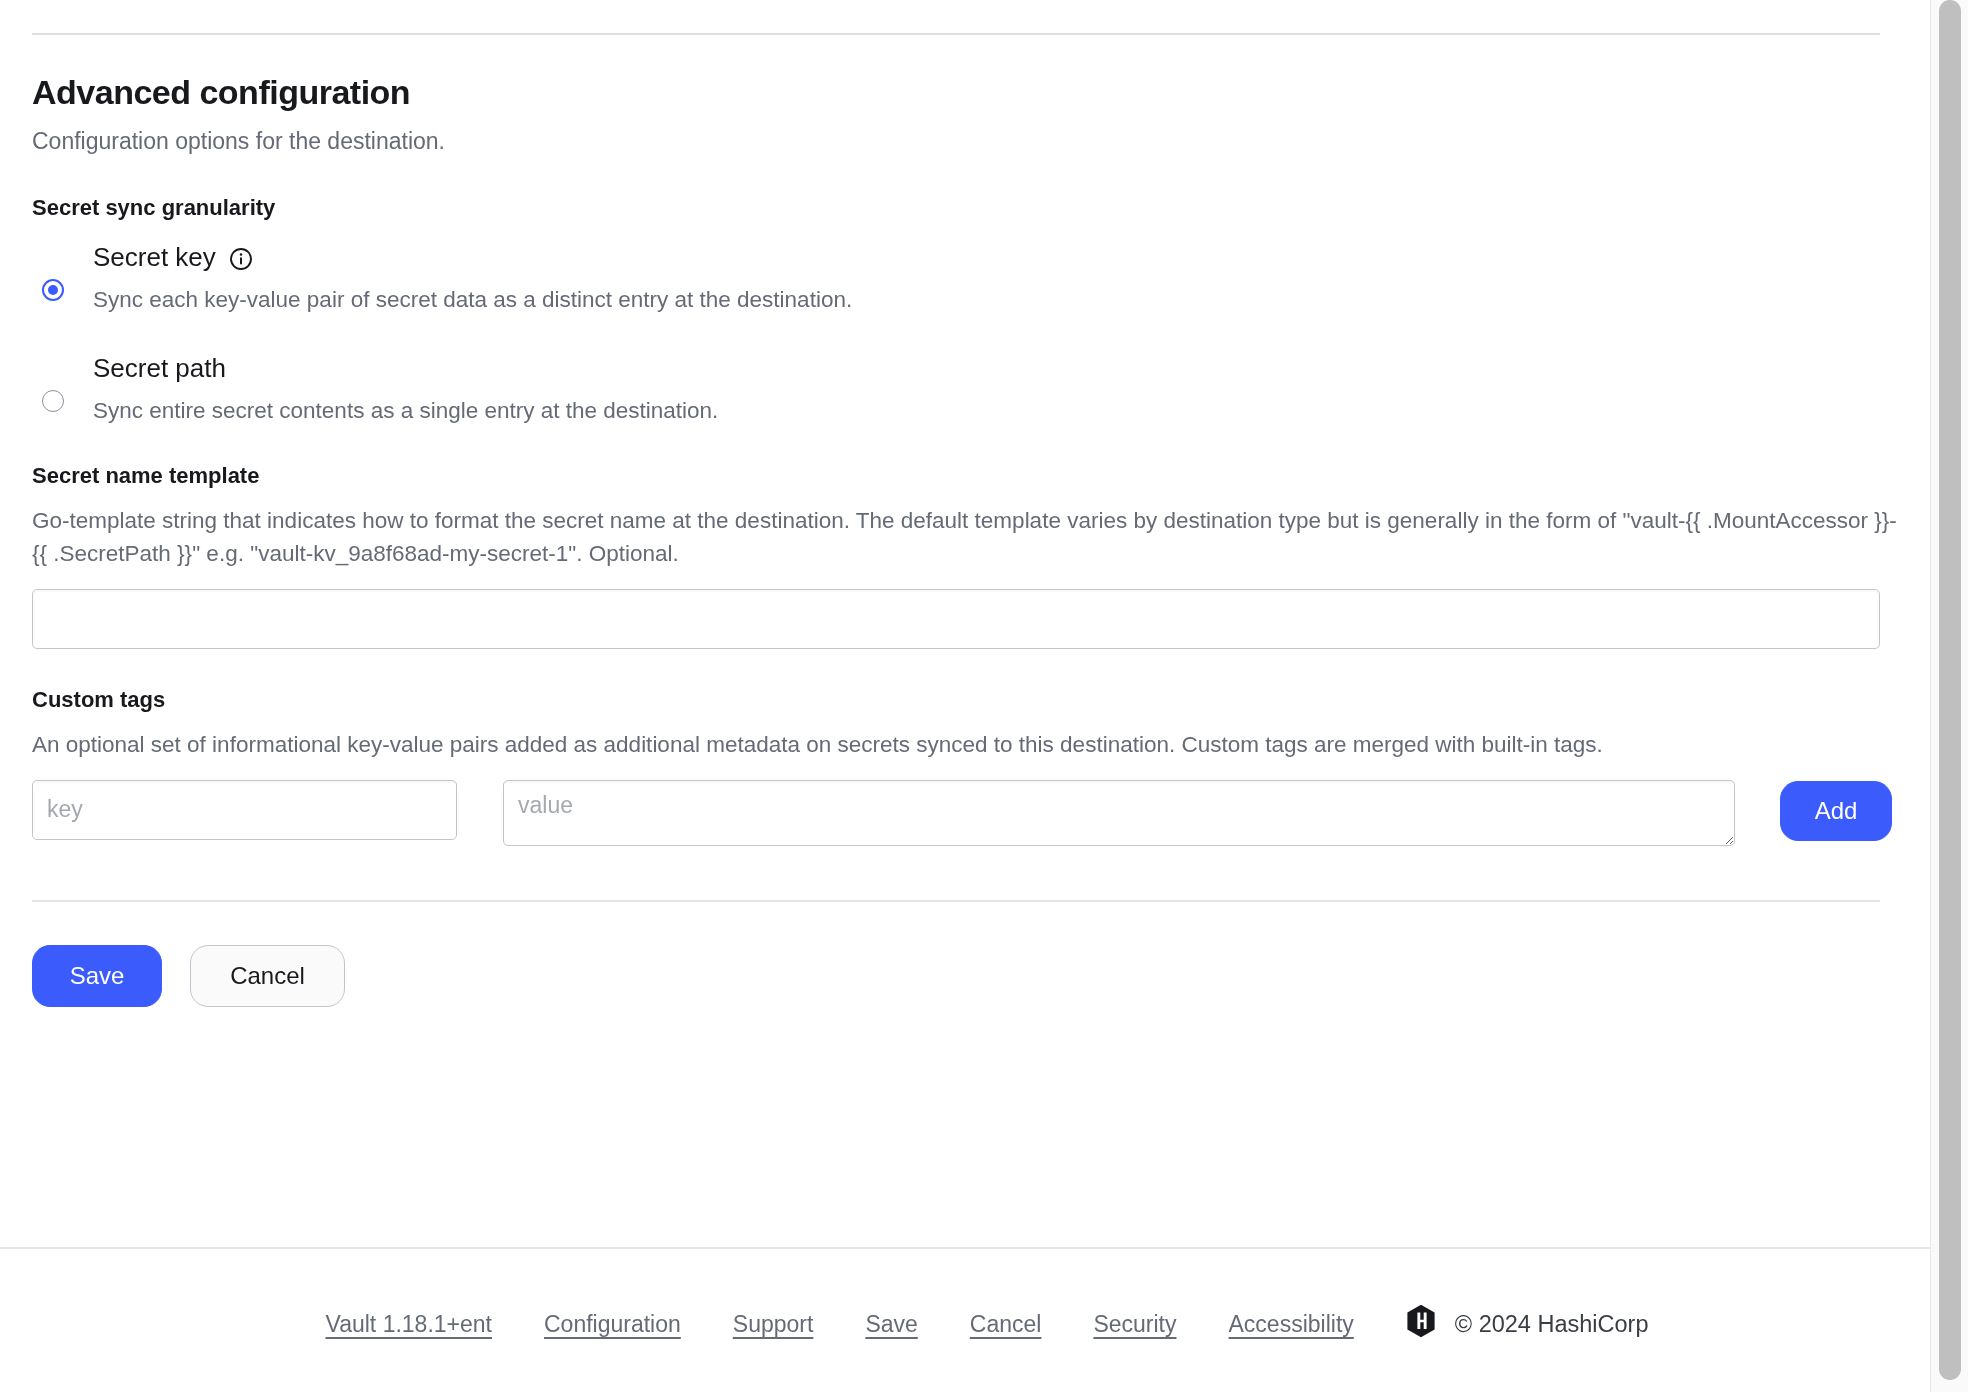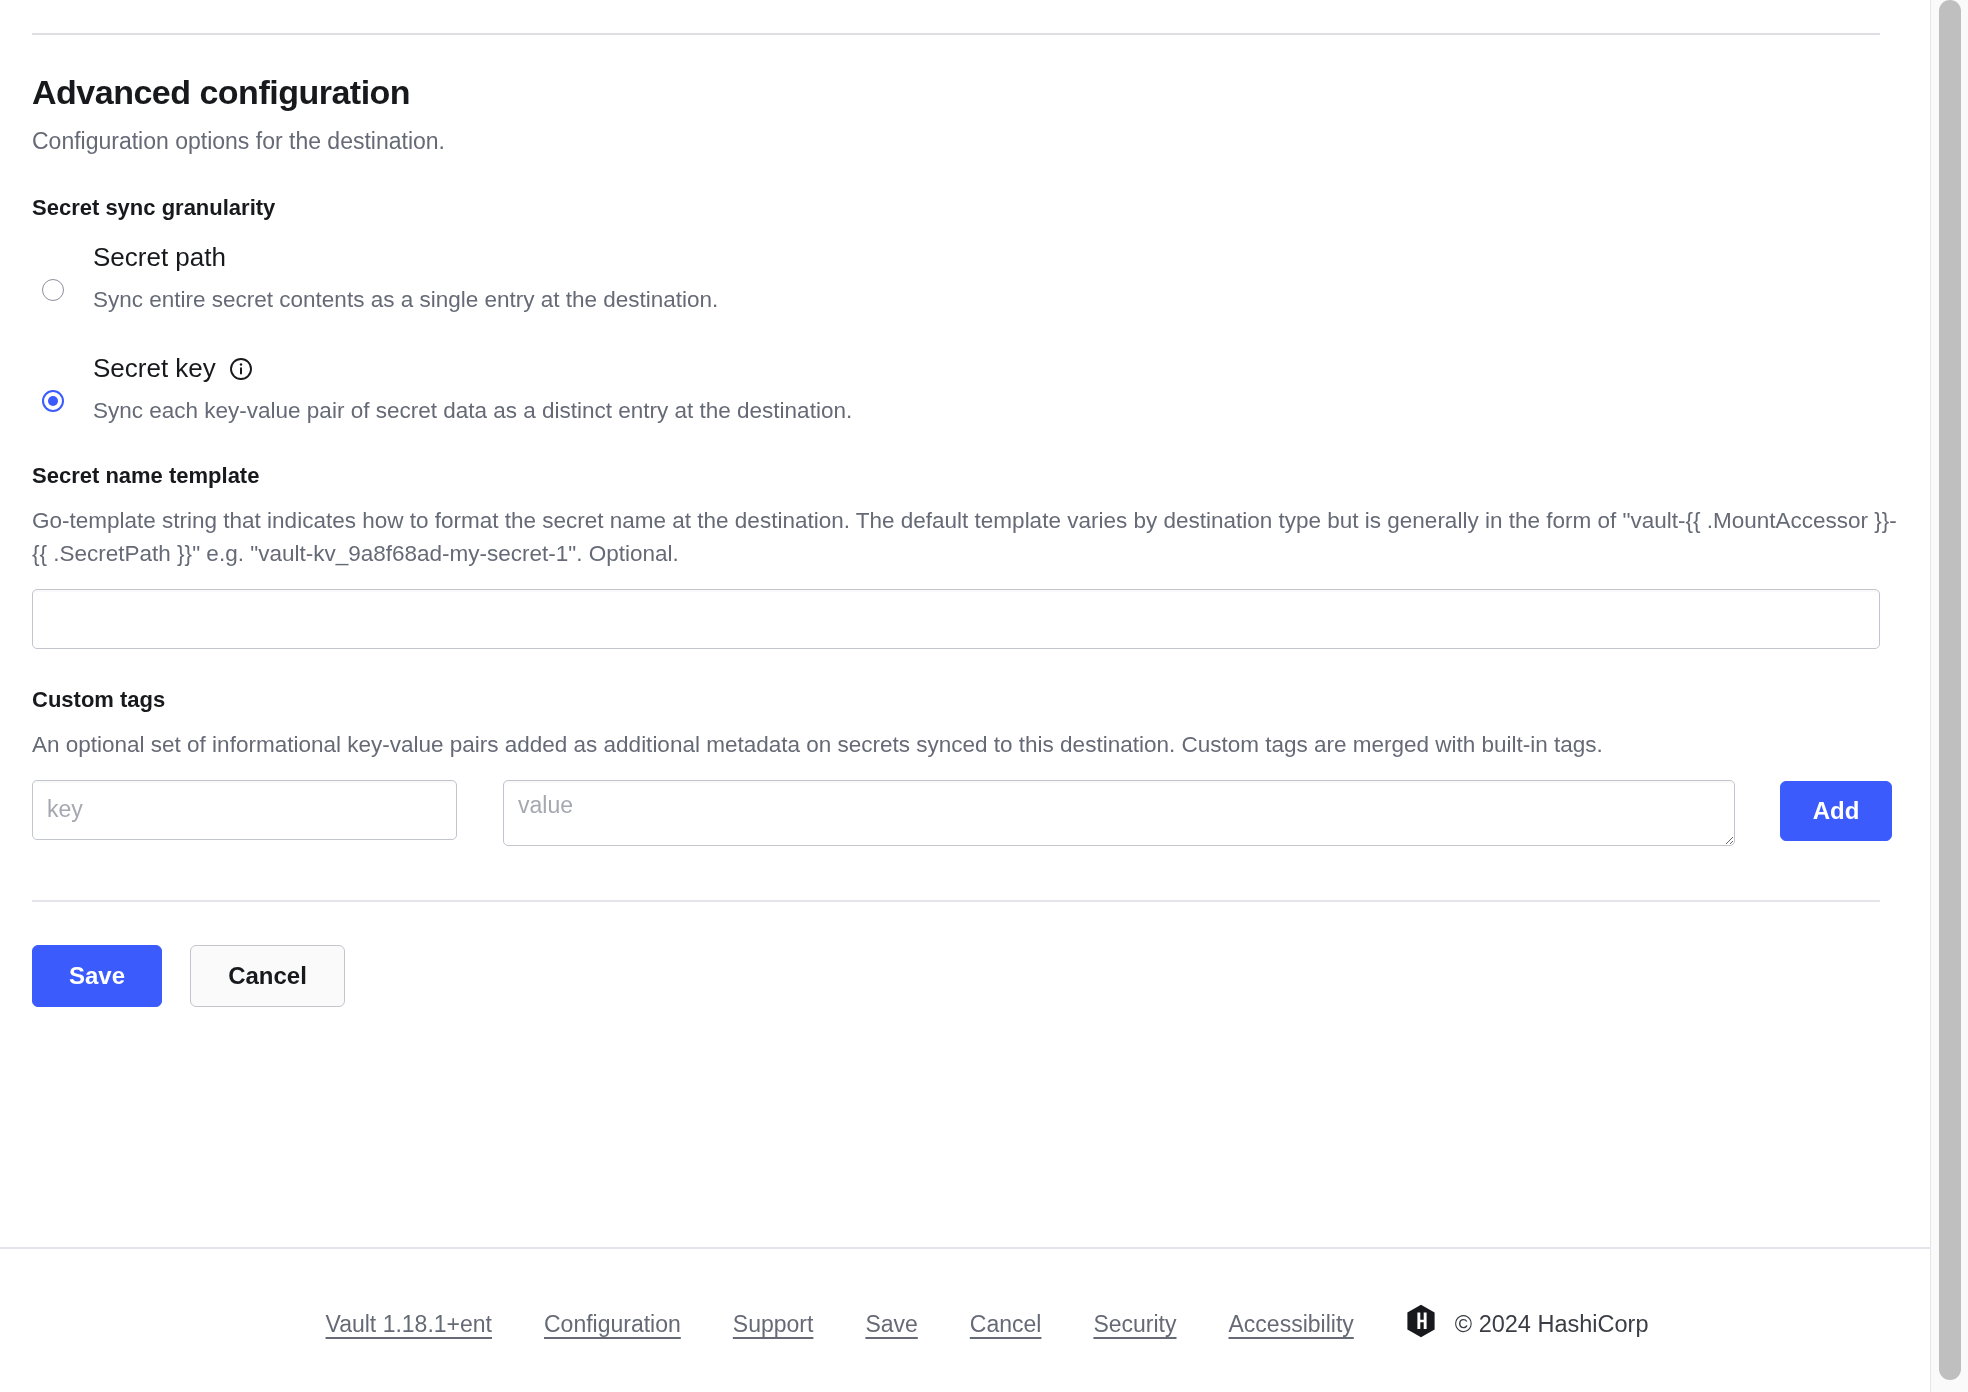--- a/index.html
+++ b/index.html
@@ -199,22 +199,22 @@
     resize: vertical;
     line-height: 1.2;
     overflow: hidden;
   }
   .tag-value::placeholder { color: #a5a8b1; }
 
   
   .btn {
     font-family: "Liberation Sans", sans-serif;
     font-size: 24px;
-    font-weight: bold;
-    border-radius: 6px;
+    font-weight: normal;
+    border-radius: 18px;
     border: 1.5px solid transparent;
     cursor: pointer;
     box-sizing: border-box;
     line-height: 1;
   }
   .btn-primary {
     background: #3b5bfd;
     color: #ffffff;
     border-color: #3b5bfd;
   }
@@ -301,45 +301,45 @@
   <div class="content">
 
     <div class="top-divider"></div>
 
     <h1 class="page-title">Advanced configuration</h1>
     <div class="page-subtitle">Configuration options for the destination.</div>
 
     <div class="field-label">Secret sync granularity</div>
 
     <div class="radio-group">
-
-      <div class="radio-row">
-        <span class="radio-outer"></span>
-        <div class="radio-texts">
-          <div class="radio-title">
-            <span>Secret path</span>
-          </div>
-          <div class="radio-desc">Sync entire secret contents as a single entry at the destination.</div>
-        </div>
-      </div>
 
       <div class="radio-row">
         <span class="radio-outer checked"></span>
         <div class="radio-texts">
           <div class="radio-title">
             <span>Secret key</span>
             <span class="info-icon">
               <svg width="24" height="24" viewBox="0 0 24 24" fill="none" xmlns="http://www.w3.org/2000/svg">
                 <circle cx="12" cy="12" r="10" stroke="#17191d" stroke-width="1.9"></circle>
                 <circle cx="12" cy="7.4" r="1.25" fill="#17191d"></circle>
                 <rect x="11" y="10.2" width="2" height="7.2" rx="1" fill="#17191d"></rect>
               </svg>
             </span>
           </div>
           <div class="radio-desc">Sync each key-value pair of secret data as a distinct entry at the destination.</div>
+        </div>
+      </div>
+
+      <div class="radio-row">
+        <span class="radio-outer"></span>
+        <div class="radio-texts">
+          <div class="radio-title">
+            <span>Secret path</span>
+          </div>
+          <div class="radio-desc">Sync entire secret contents as a single entry at the destination.</div>
         </div>
       </div>
 
     </div>
 
     <div class="field-label">Secret name template</div>
     <div class="field-help">Go-template string that indicates how to format the secret name at the destination. The default template varies by destination type but is generally in the form of "vault-{{ .MountAccessor }}-{{ .SecretPath }}" e.g. "vault-kv_9a8f68ad-my-secret-1". Optional.</div>
     <input class="text-input" type="text" value="" style="">
 
     <div class="field-label">Custom tags</div>

